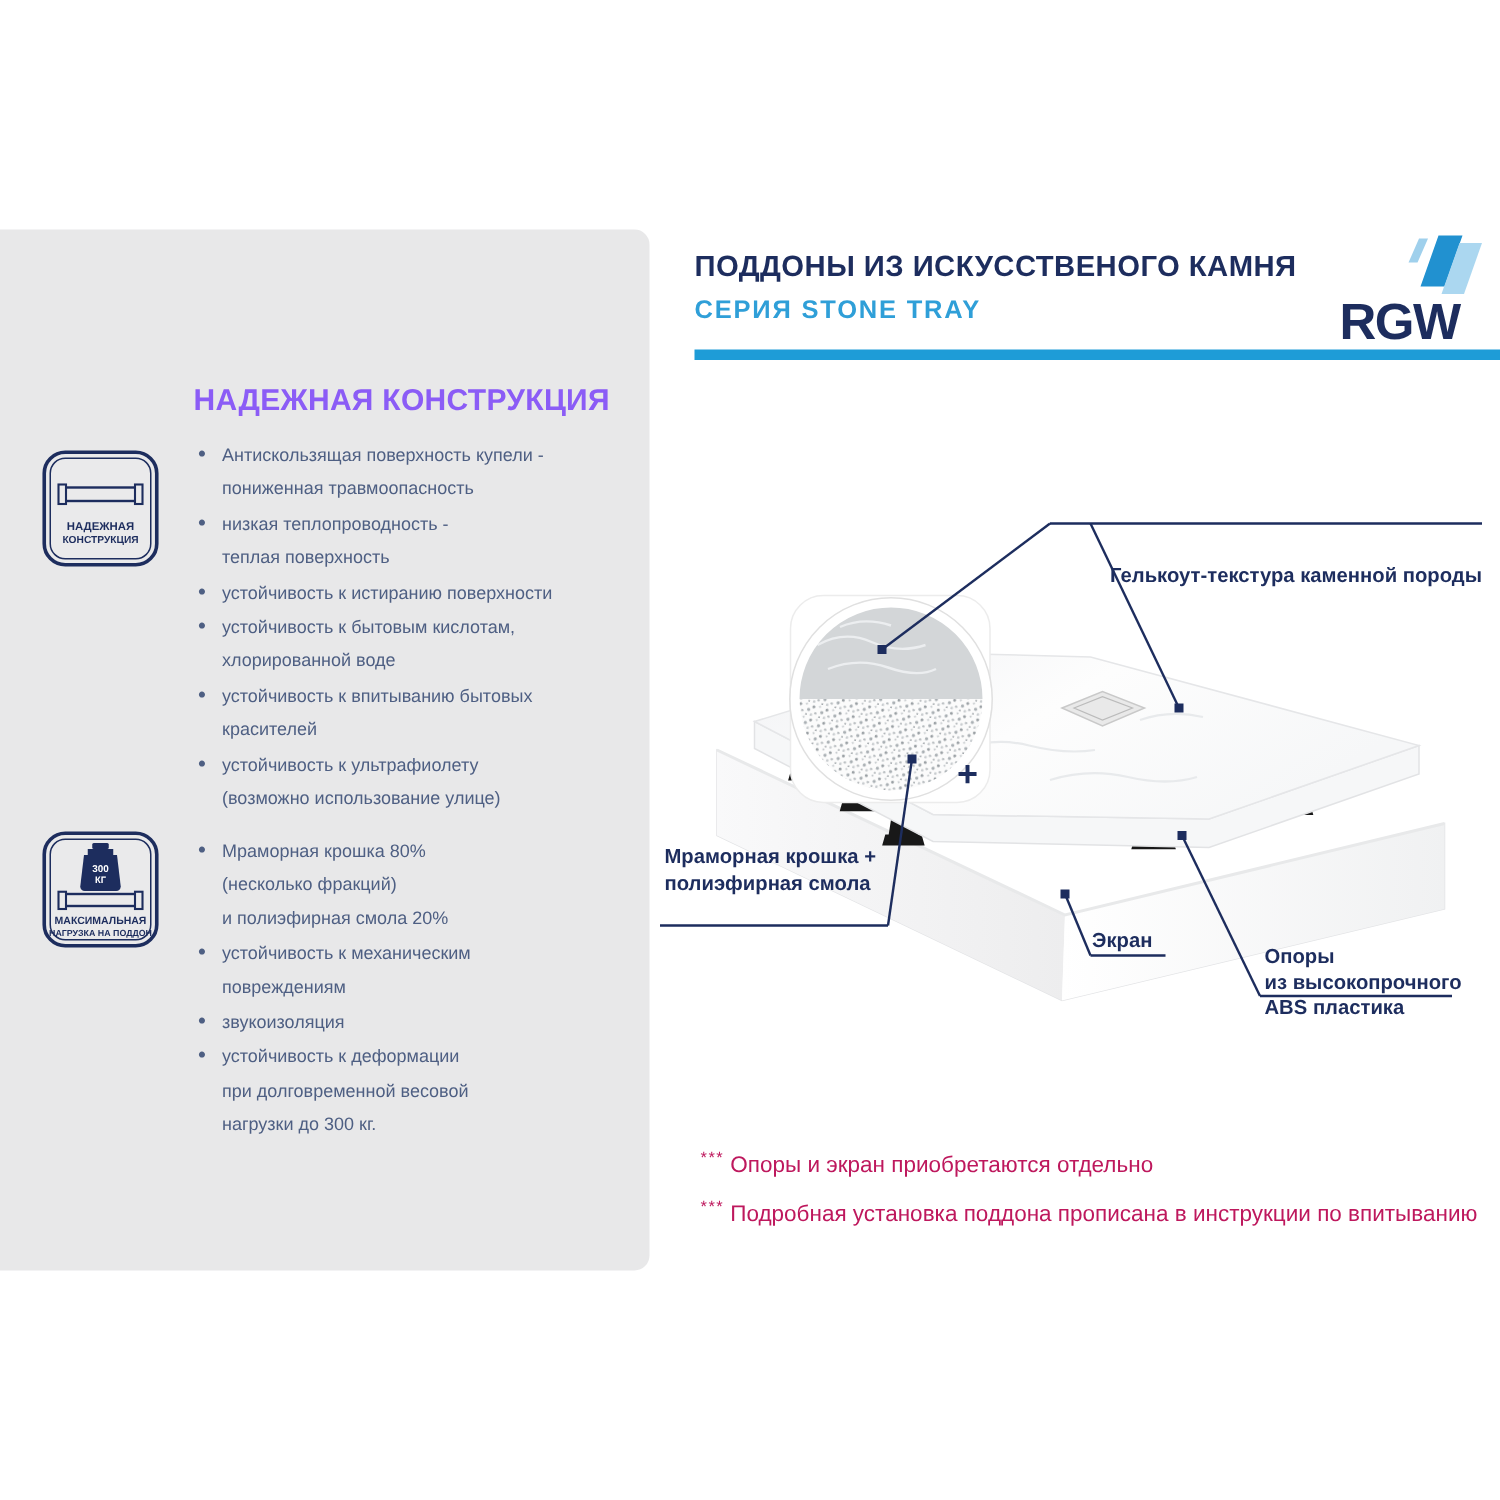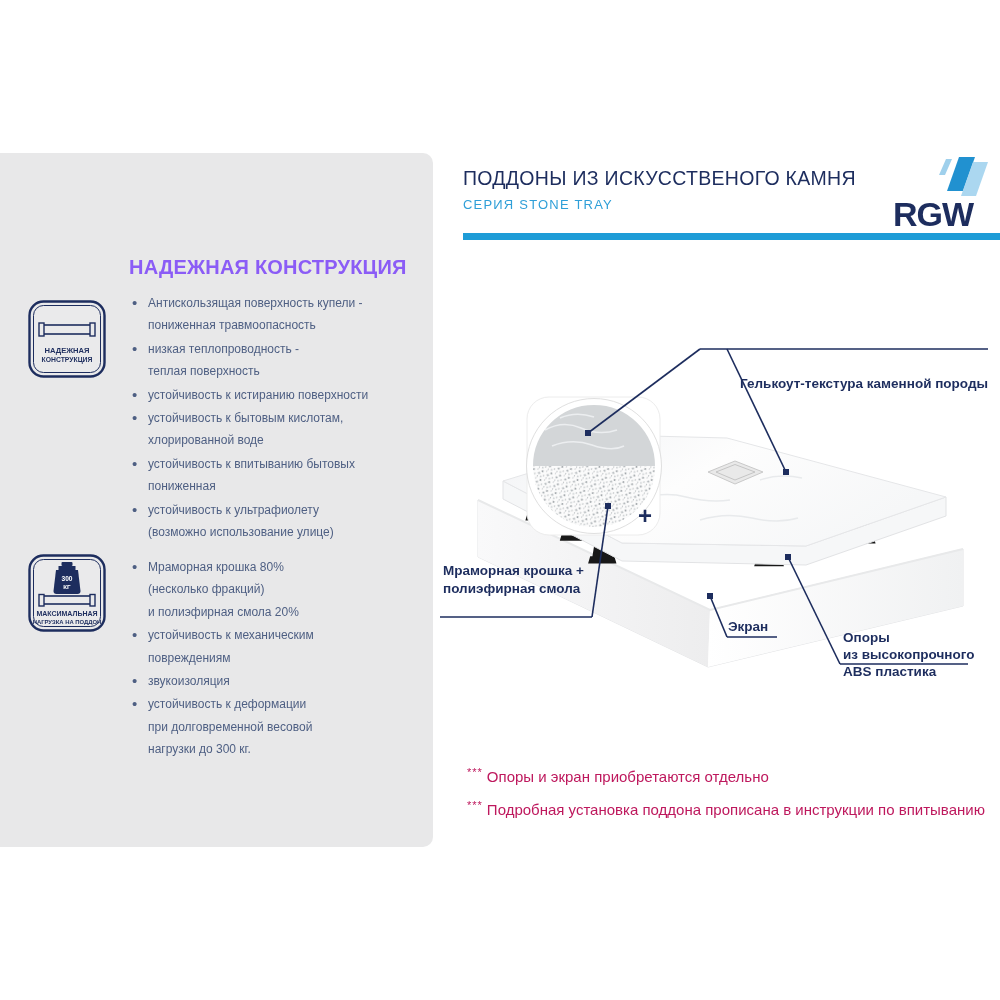--- a/index.html
+++ b/index.html
@@ -3,23 +3,23 @@
 <meta charset="utf-8">
 <style>
   html,body{margin:0;padding:0;}
   body{width:1000px;height:1000px;position:relative;background:#ffffff;
        font-family:"Liberation Sans",sans-serif;overflow:hidden;}
   .abs{position:absolute;}
   
   .panel{left:0;top:153px;width:433px;height:694px;background:#e8e8e9;
          border-radius:0 10px 10px 0;}
   
-  .title{left:463px;top:167px;width:430px;font-size:19.5px;font-weight:normal;
+  .title{left:463px;top:167px;width:430px;font-size:19.5px;font-weight:bold;
          color:#1d2d5e;letter-spacing:.3px;}
-  .subtitle{left:463px;top:197px;font-size:13px;font-weight:400;color:#2f9fd8;
+  .subtitle{left:463px;top:197px;font-size:17px;font-weight:700;color:#2f9fd8;
             letter-spacing:1.2px;}
   .rule{left:463px;top:233px;width:537px;height:7px;background:#1e9cd7;}
   .logo{left:891px;top:147px;width:104px;height:90px;}
   
   .lp-heading{left:129px;top:256px;font-size:20px;font-weight:bold;
               color:#8b5cf6;letter-spacing:.2px;}
   ul.feat{left:131px;width:300px;margin:0;padding:0;list-style:none;}
   .feat1{top:292px;} .feat2{top:556px;}
   ul.feat li{position:relative;padding-left:17px;margin:0 0 1px 0;
              font-size:12px;line-height:22.4px;color:#4e5f83;white-space:pre-line;}
@@ -102,21 +102,21 @@
 
 <ul class="abs feat feat1">
   <li>Антискользящая поверхность купели -
 пониженная травмоопасность</li>
   <li>низкая теплопроводность -
  теплая поверхность</li>
   <li>устойчивость к истиранию поверхности</li>
   <li>устойчивость к бытовым кислотам,
 хлорированной воде</li>
   <li>устойчивость к впитыванию бытовых
-пониженная</li>
+красителей</li>
   <li>устойчивость к ультрафиолету
 (возможно использование улице)</li>
 </ul>
 
 <ul class="abs feat feat2">
   <li>Мраморная крошка 80%
 (несколько фракций)
  и полиэфирная смола 20%</li>
   <li>устойчивость к механическим
 повреждениям</li>

